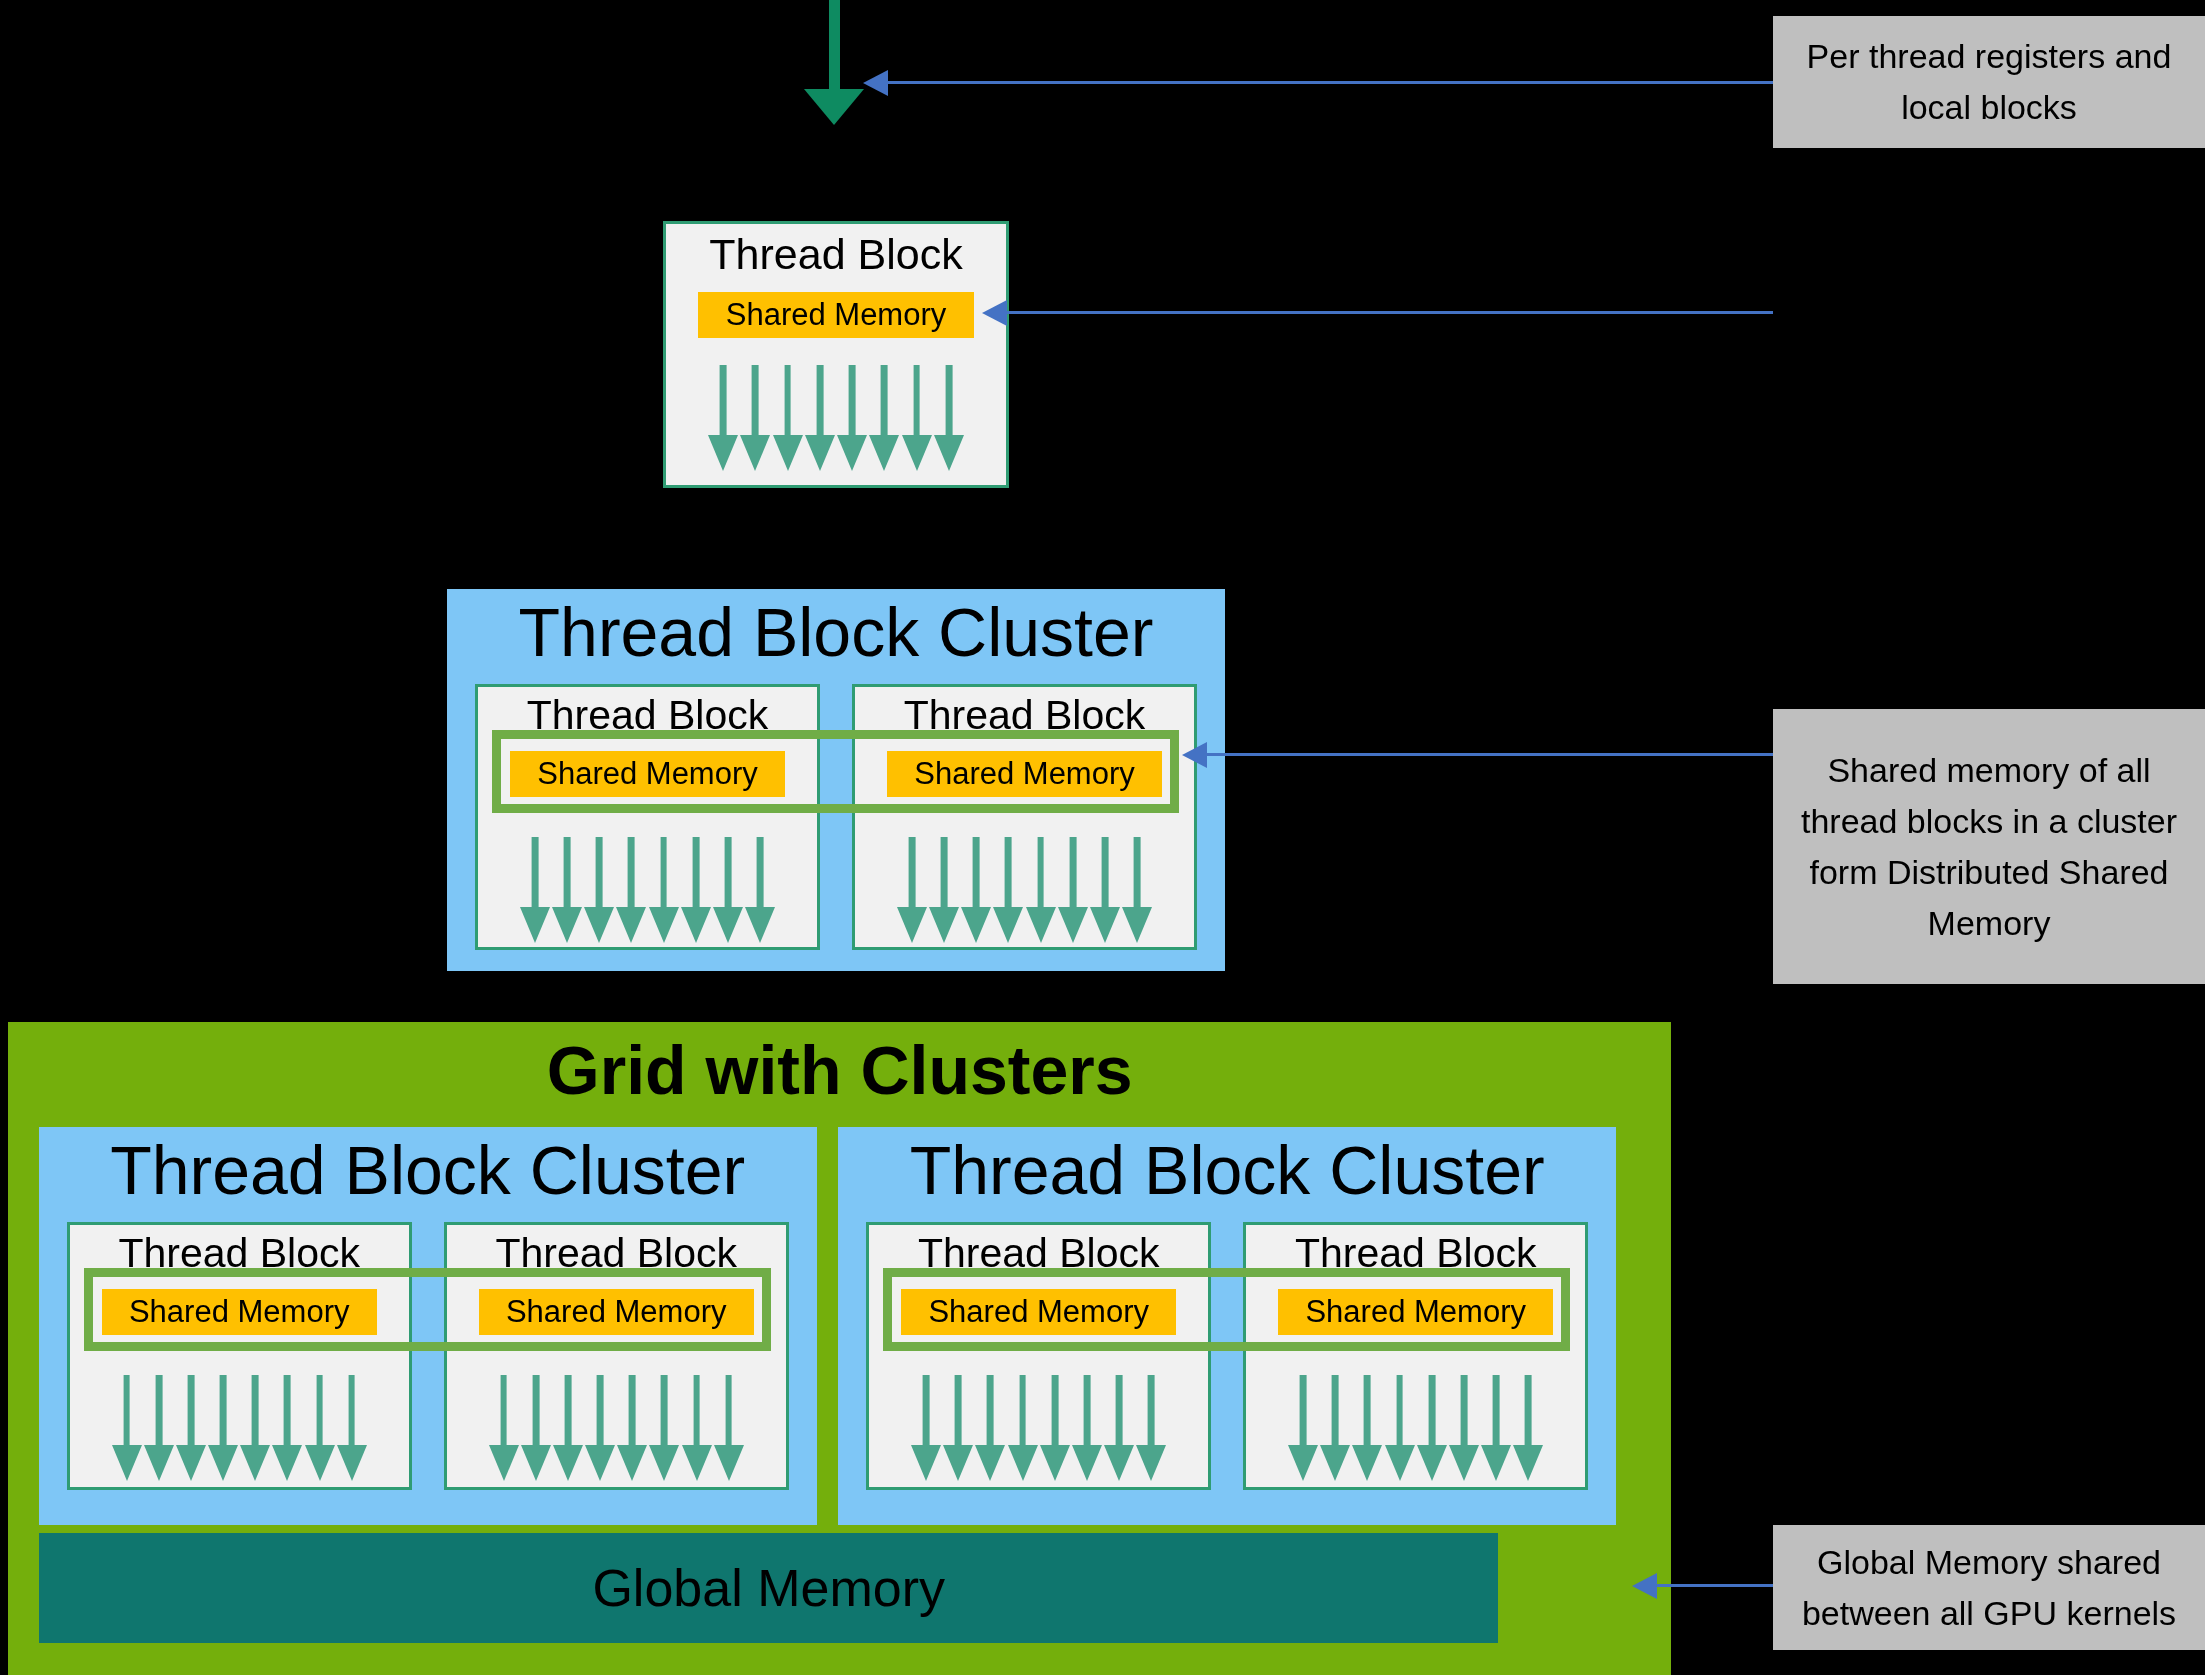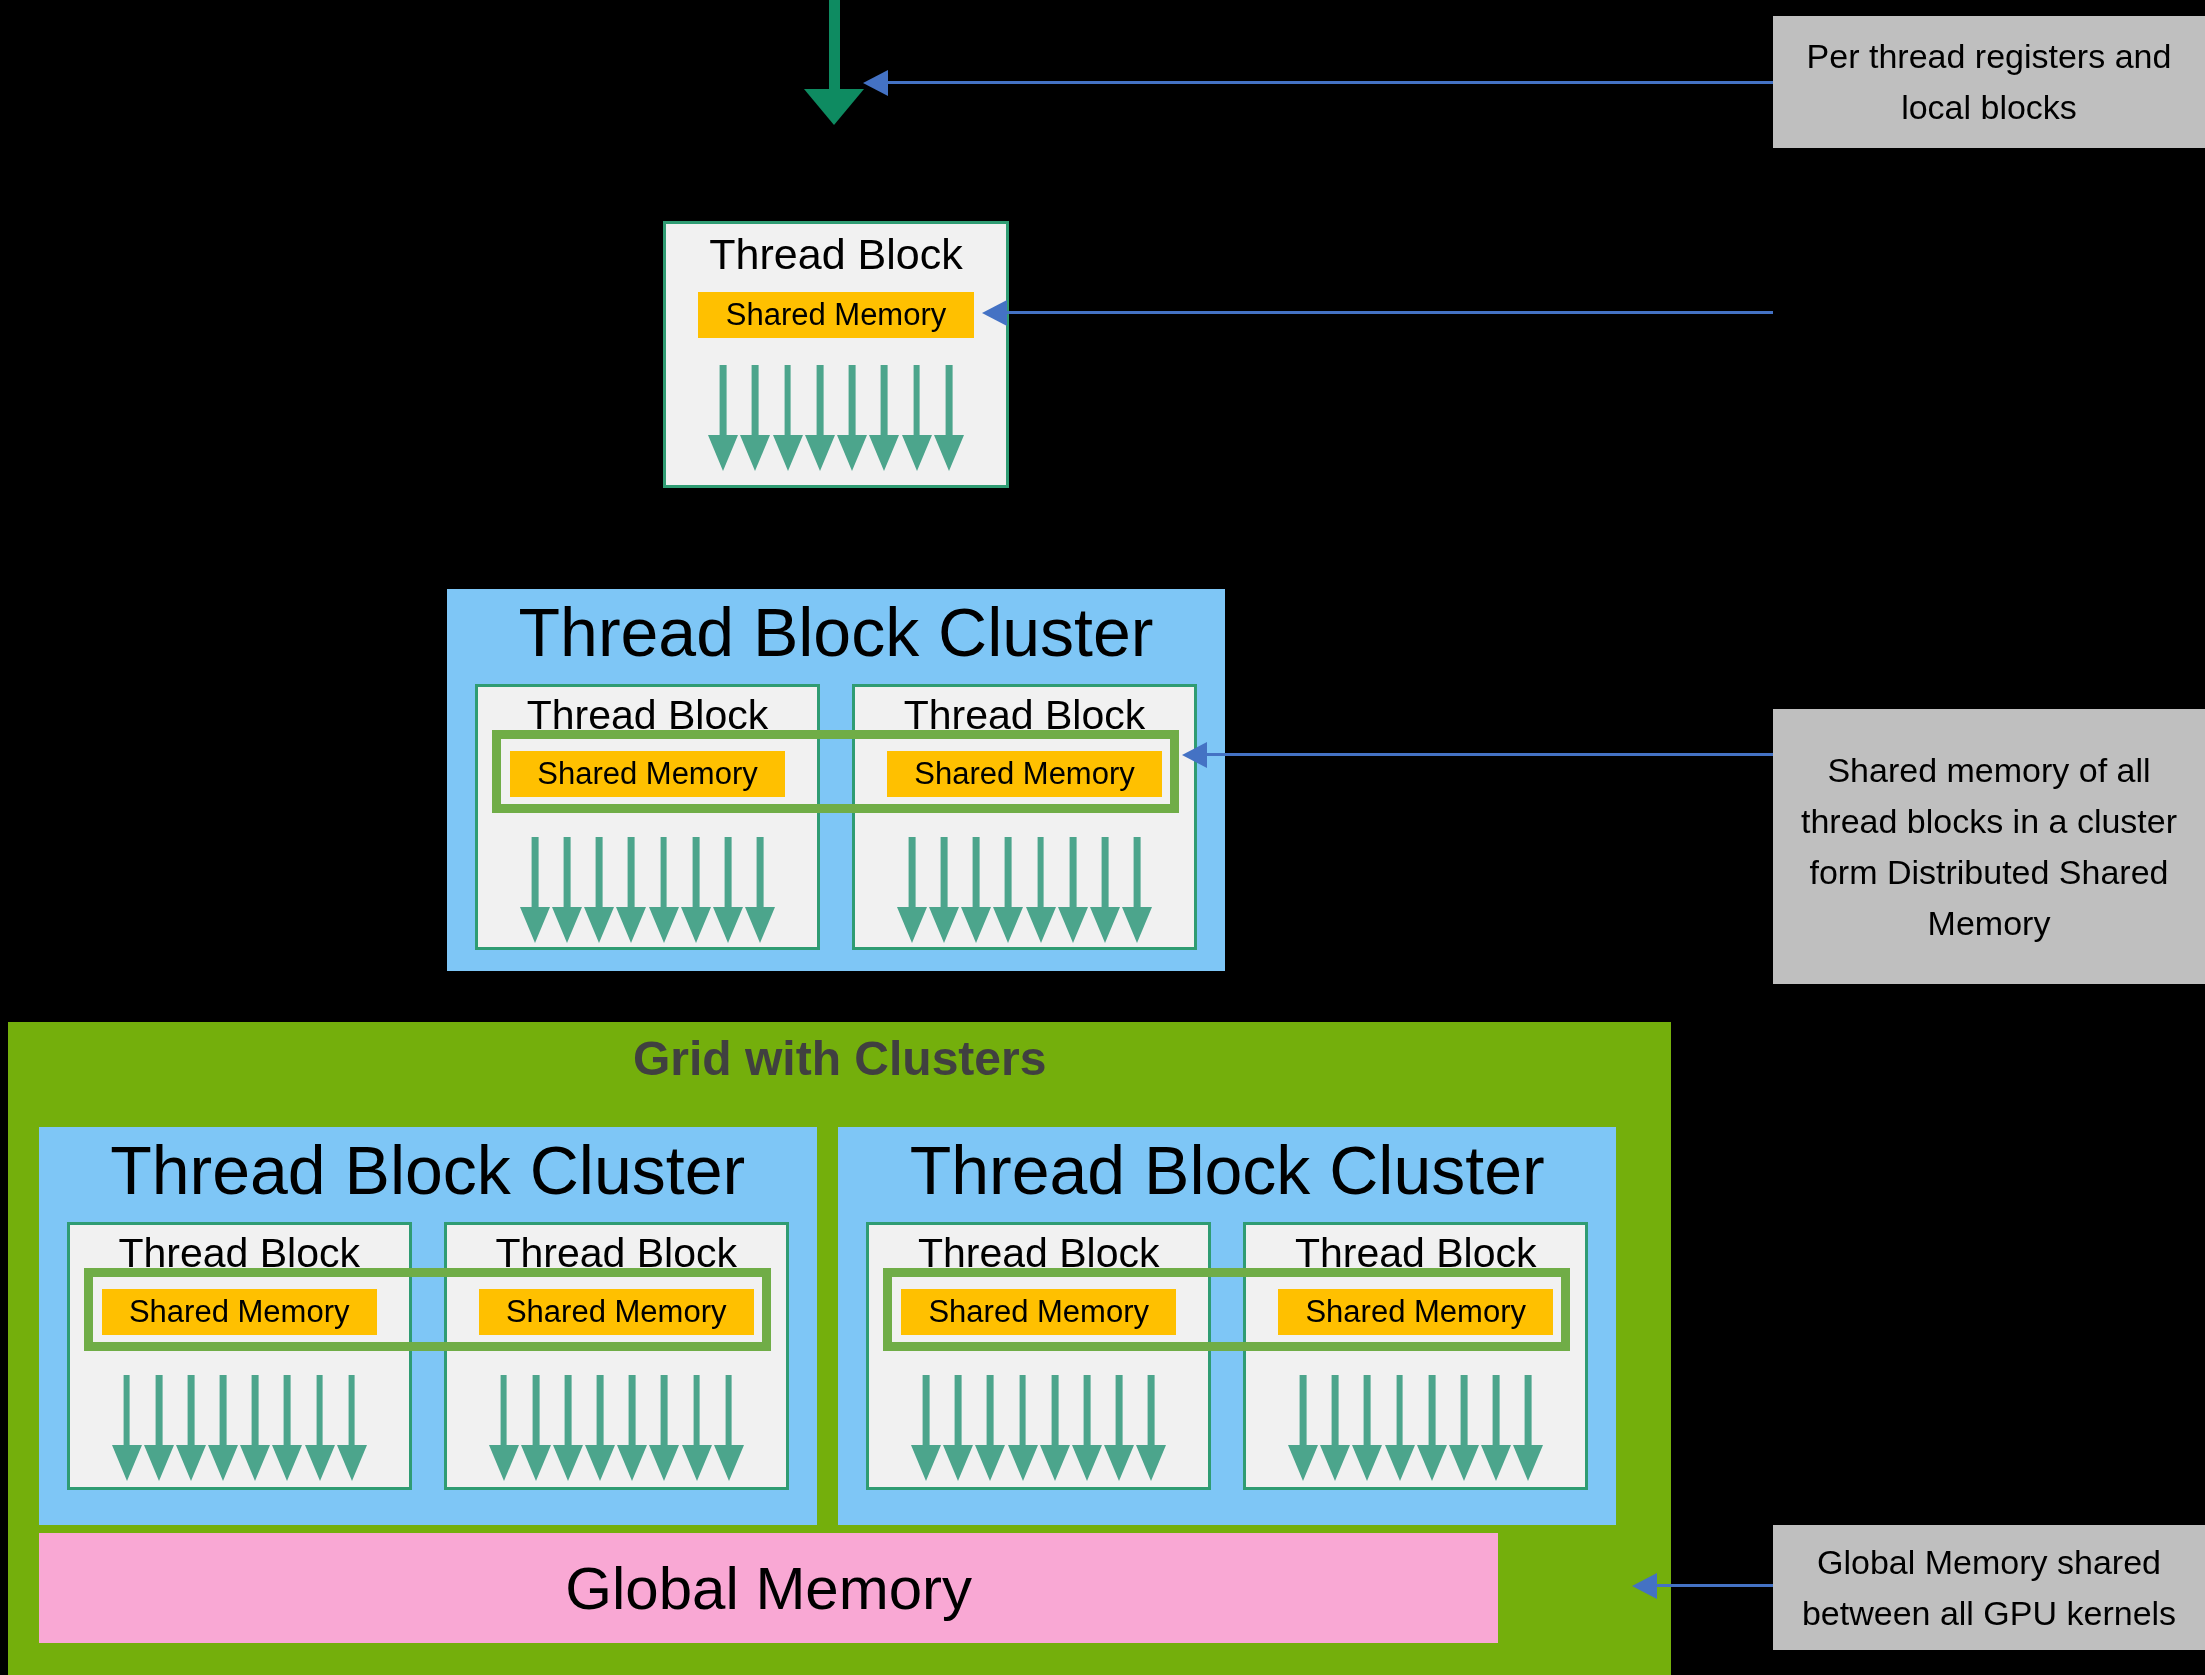--- a/index.html
+++ b/index.html
@@ -43,28 +43,28 @@
     border:9px solid #70AD47;box-sizing:border-box;background:transparent;z-index:5;
   }
   
   .single-block{left:663px;top:221px;width:346px;height:267px;}
   
   .mid-cluster{left:447px;top:589px;height:382px;}
   .mid-cluster .block{height:266px;}
   
   .grid-box{position:absolute;left:8.2px;top:1022px;width:1663px;height:653px;background:#74AF0C;}
   .grid-title{
-    text-align:center;padding-top:11.4px;font-size:48px;font-weight:bold;color:#404040;
+    text-align:center;padding-top:11.4px;font-size:68px;font-weight:bold;color:#000000;
     line-height:1.1;white-space:nowrap;
   }
   .g-cluster-left{left:30.5px;top:105px;}
   .g-cluster-right{left:830px;top:105px;}
   .global-bar{
-    position:absolute;left:31px;top:511px;width:1459px;height:110px;background:#f9a8d4;
-    display:flex;align-items:center;justify-content:center;font-size:60px;color:#000;white-space:nowrap;
+    position:absolute;left:31px;top:511px;width:1459px;height:110px;background:#0f766e;
+    display:flex;align-items:center;justify-content:center;font-size:52px;color:#000;white-space:nowrap;
   }
   
   .big-arrow{position:absolute;left:804px;top:0;width:60px;height:125px;}
   .big-arrow .shaft{position:absolute;left:24.6px;top:0;width:11px;height:89px;background:#0E8B61;}
   .big-arrow .head{position:absolute;left:0;top:89px;width:0;height:0;
     border-left:30px solid transparent;border-right:30px solid transparent;border-top:36px solid #0E8B61;}
   
   .note{
     position:absolute;left:1773px;width:432px;background:#BFBFBF;box-sizing:border-box;
     display:flex;align-items:center;justify-content:center;text-align:center;

